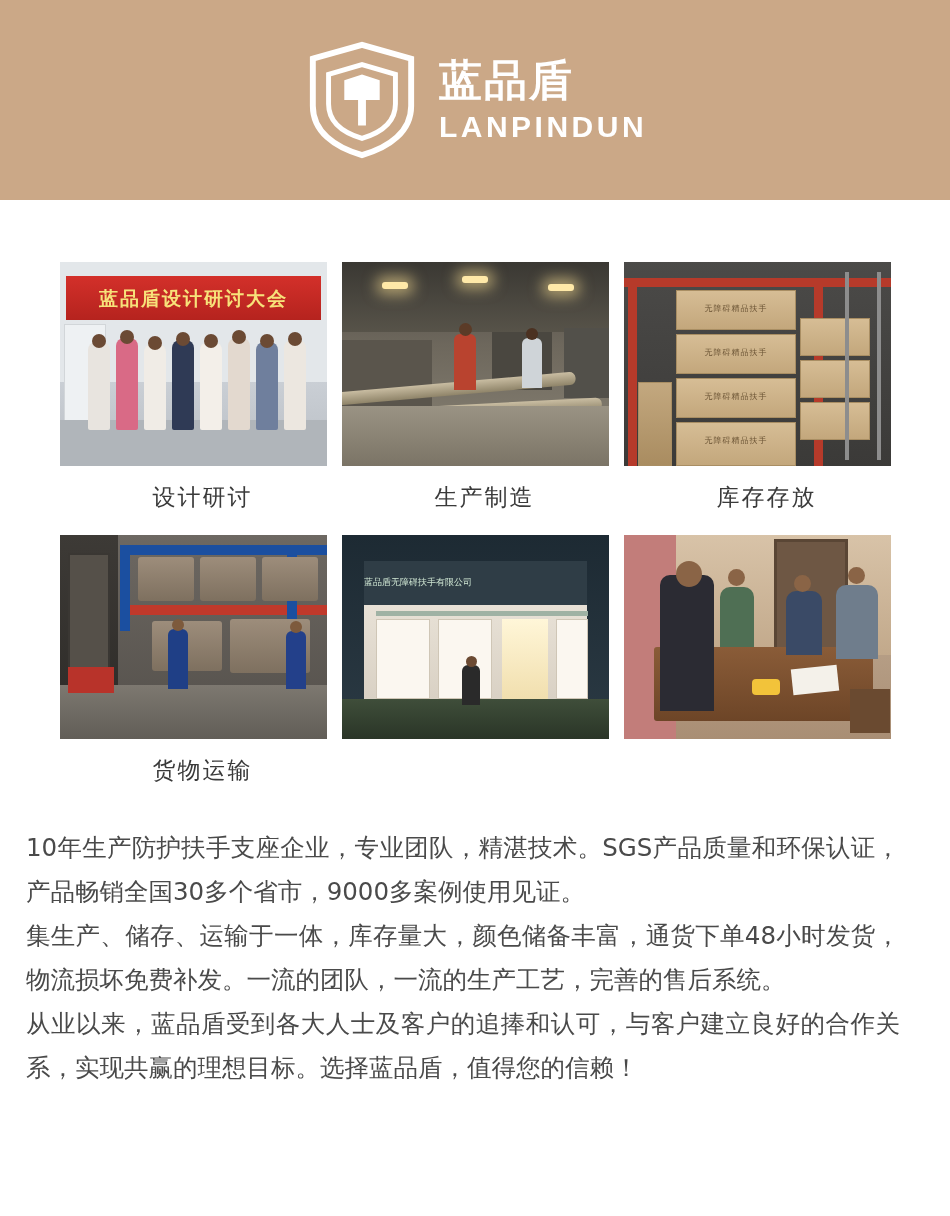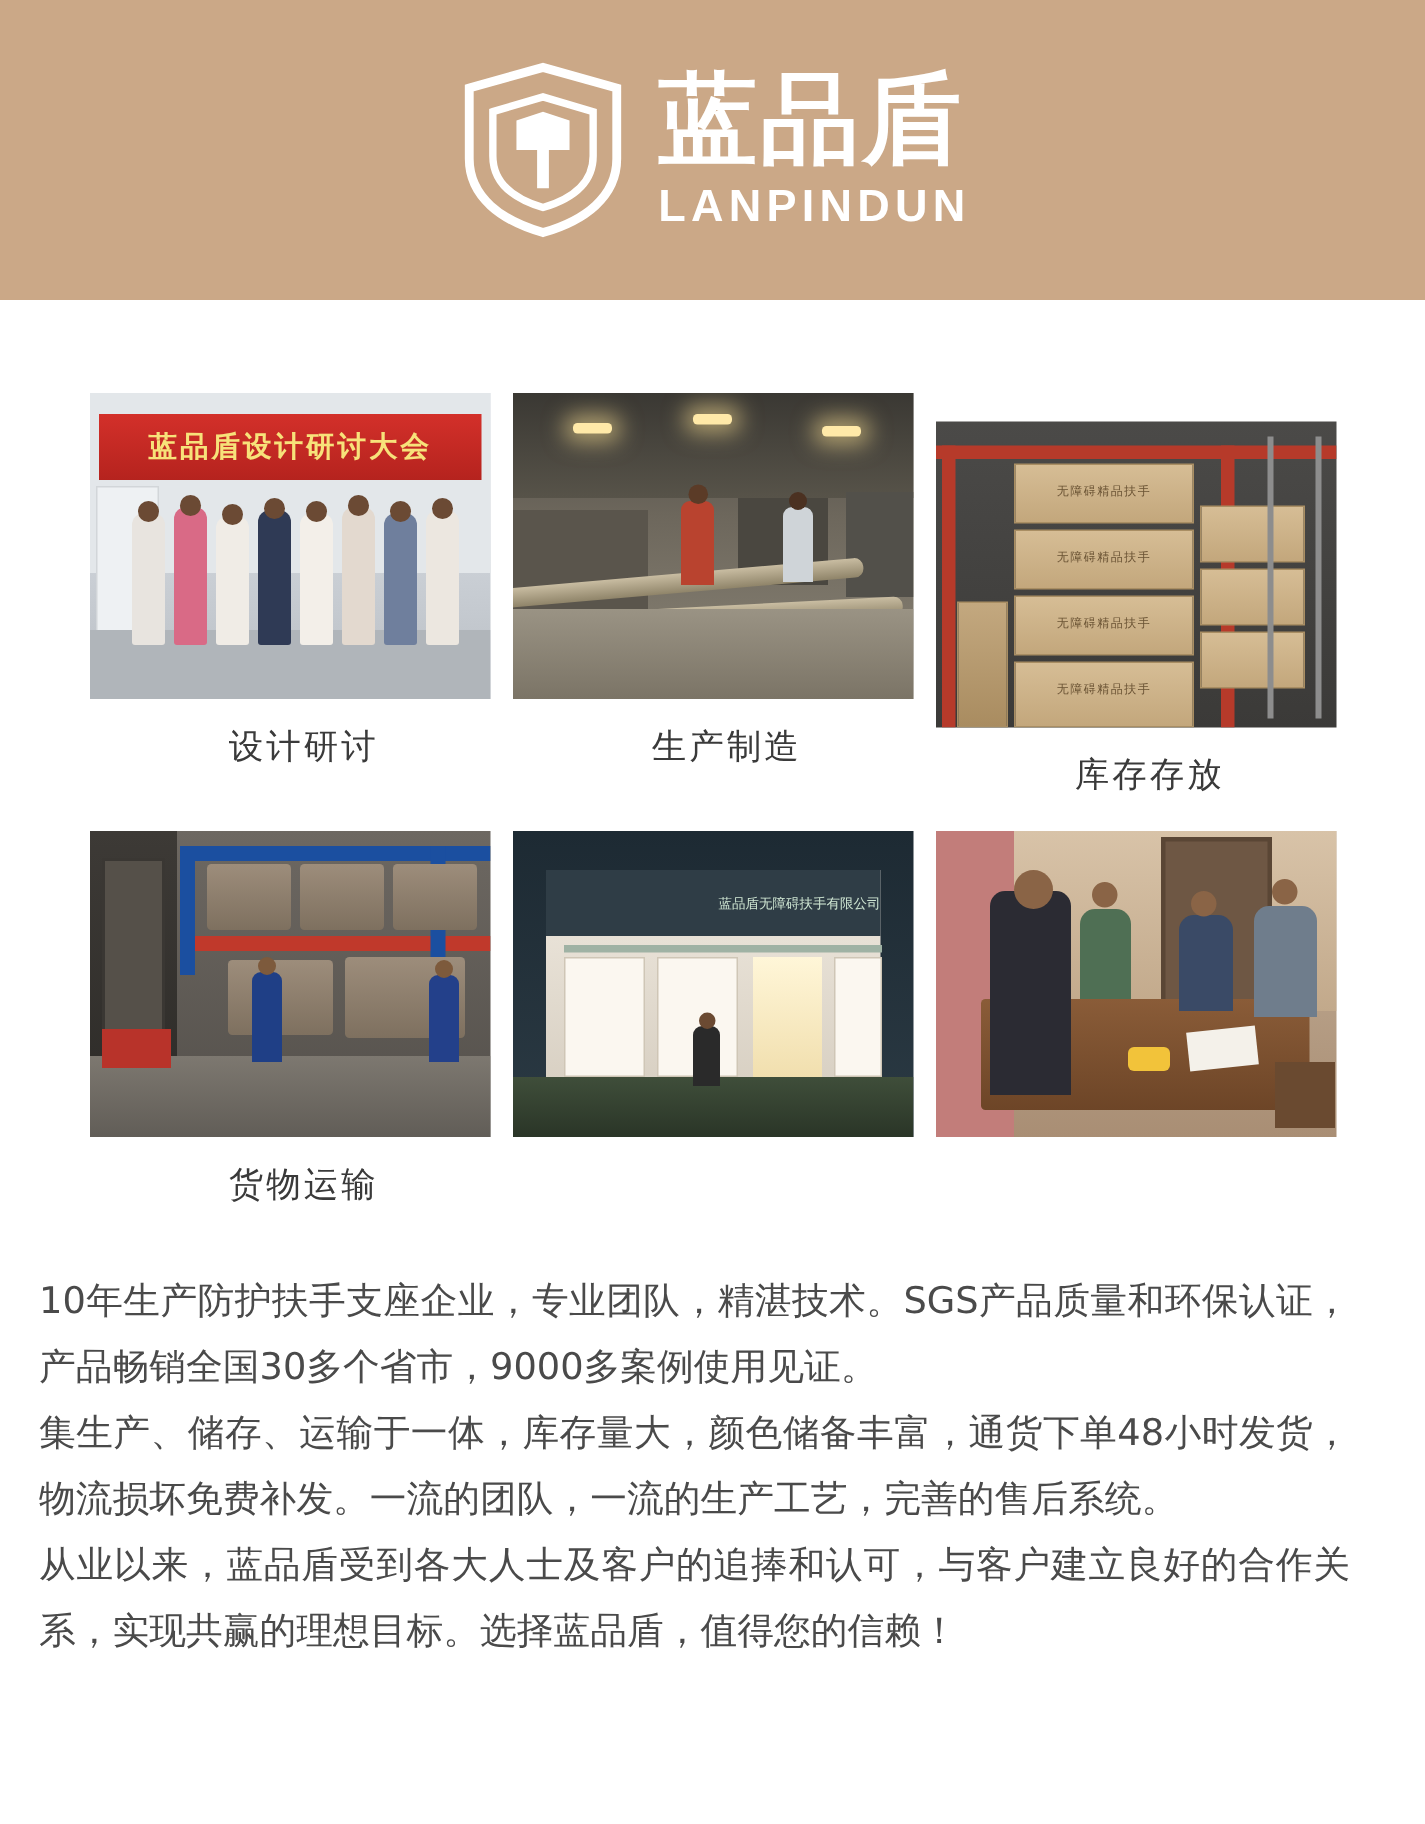--- a/index.html
+++ b/index.html
@@ -35,21 +35,21 @@
     flex: none;
   }
   .logo-text {
     display: flex;
     flex-direction: column;
     justify-content: center;
     line-height: 1;
   }
   .brand-cn {
     font-family: "DejaVu Sans", "Liberation Sans", sans-serif;
-    font-size: 66px;
+    font-size: 43px;
     font-weight: bold;
     color: #ffffff;
     letter-spacing: 2px;
   }
   .brand-en {
     font-family: "Liberation Sans", sans-serif;
     font-size: 30px;
     font-weight: bold;
     color: #ffffff;
     letter-spacing: 3.5px;
@@ -125,21 +125,21 @@
 
   
   .p2 { background: linear-gradient(#4c4a45 0%, #6d675c 40%, #8b8577 100%); }
   .p2 .roof { position:absolute; left:0; right:0; top:0; height:70px; background: linear-gradient(#3a3833,#575349); }
   .p2 .lamp { position:absolute; width: 26px; height: 7px; background:#ffe9a8; border-radius: 3px; box-shadow: 0 0 14px 6px rgba(255,228,150,.55);}
   .p2 .machine { position:absolute; background:#5a554c; }
   .p2 .pipe { position:absolute; height: 13px; background: linear-gradient(#c9bda2,#8f8469); border-radius: 6px;}
   .p2 .floorg { position:absolute; left:0; right:0; bottom:0; height:60px; background: linear-gradient(#9a9384,#7b7466);}
 
   
-  .p3 { background: linear-gradient(#4b4a48, #3b3a38); margin-top: 19px; }
+  .p3 { background: linear-gradient(#4b4a48, #3b3a38); }
   .p3 .rack { position:absolute; background:#b63a2a; }
   .p3 .box {
     position:absolute; background: linear-gradient(#d6bd95, #c3a77c);
     border: 1px solid #a98e63; box-sizing: border-box;
   }
   .p3 .box i {
     display:block; font-style: normal; font-size: 8px; color:#6a5334; text-align:center;
     margin-top: 12px; font-family:"DejaVu Sans", sans-serif; letter-spacing:1px;
   }
   .p3 .ladder { position:absolute; right: 10px; top: 10px; width: 28px; bottom: 6px; border-left: 4px solid #8d8d8d; border-right: 4px solid #8d8d8d;}
@@ -150,21 +150,21 @@
   .p4 .shelfr { position:absolute; background:#c0392b; }
   .p4 .bale { position:absolute; background: linear-gradient(#9d8d7b,#7e705f); border-radius:3px;}
   .p4 .floor4 { position:absolute; left:0; right:0; bottom:0; height:54px; background: linear-gradient(#7d7870,#615d57);}
   .p4 .worker { position:absolute; bottom:50px; width:20px; background:#1f3f86; border-radius:6px 6px 0 0;}
   .p4 .whead { position:absolute; width:12px; height:12px; border-radius:50%; background:#7d5a3c;}
 
   
   .p5 { background: linear-gradient(#1d2a33, #2b3a44); }
   .p5 .booth { position:absolute; left: 22px; top: 26px; right: 22px; bottom: 40px; background: linear-gradient(#efe9df,#d9d1c4); }
   .p5 .header5 { position:absolute; left:22px; top: 26px; right:22px; height: 44px; background:#2f3d46; }
-  .p5 .header5 span { display:block; text-align:right; color:#cfe6d3; font-size:9px; line-height:44px; font-family:Liberation Serif, serif;}
+  .p5 .header5 span { display:block; text-align:left; color:#cfe6d3; font-size:9px; line-height:44px; font-family:Liberation Mono, monospace;}
   .p5 .panel { position:absolute; background:#fbf7f0; border:1px solid #cfc6b6; box-sizing:border-box;}
   .p5 .glow { position:absolute; background: linear-gradient(#fff6d8,#f1dfae); }
   .p5 .ground5 { position:absolute; left:0; right:0; bottom:0; height:40px; background: linear-gradient(#3f4e3a,#2a3527);}
 
   
   .p6 { background: linear-gradient(#c7b39c, #a98e74); }
   .p6 .wall6 { position:absolute; left:0; right:0; top:0; height: 120px; background: linear-gradient(#d8c3a8,#c2a98b);}
   .p6 .door { position:absolute; left: 150px; top: 4px; width: 74px; height: 130px; background:#6e5744; border:3px solid #5a4635; box-sizing:border-box;}
   .p6 .table6 { position:absolute; left: 30px; right: 18px; bottom: 18px; height: 74px; background: linear-gradient(#8a5c38,#6d4527); border-radius:3px;}
   .p6 .pers { position:absolute; border-radius: 10px 10px 0 0;}

